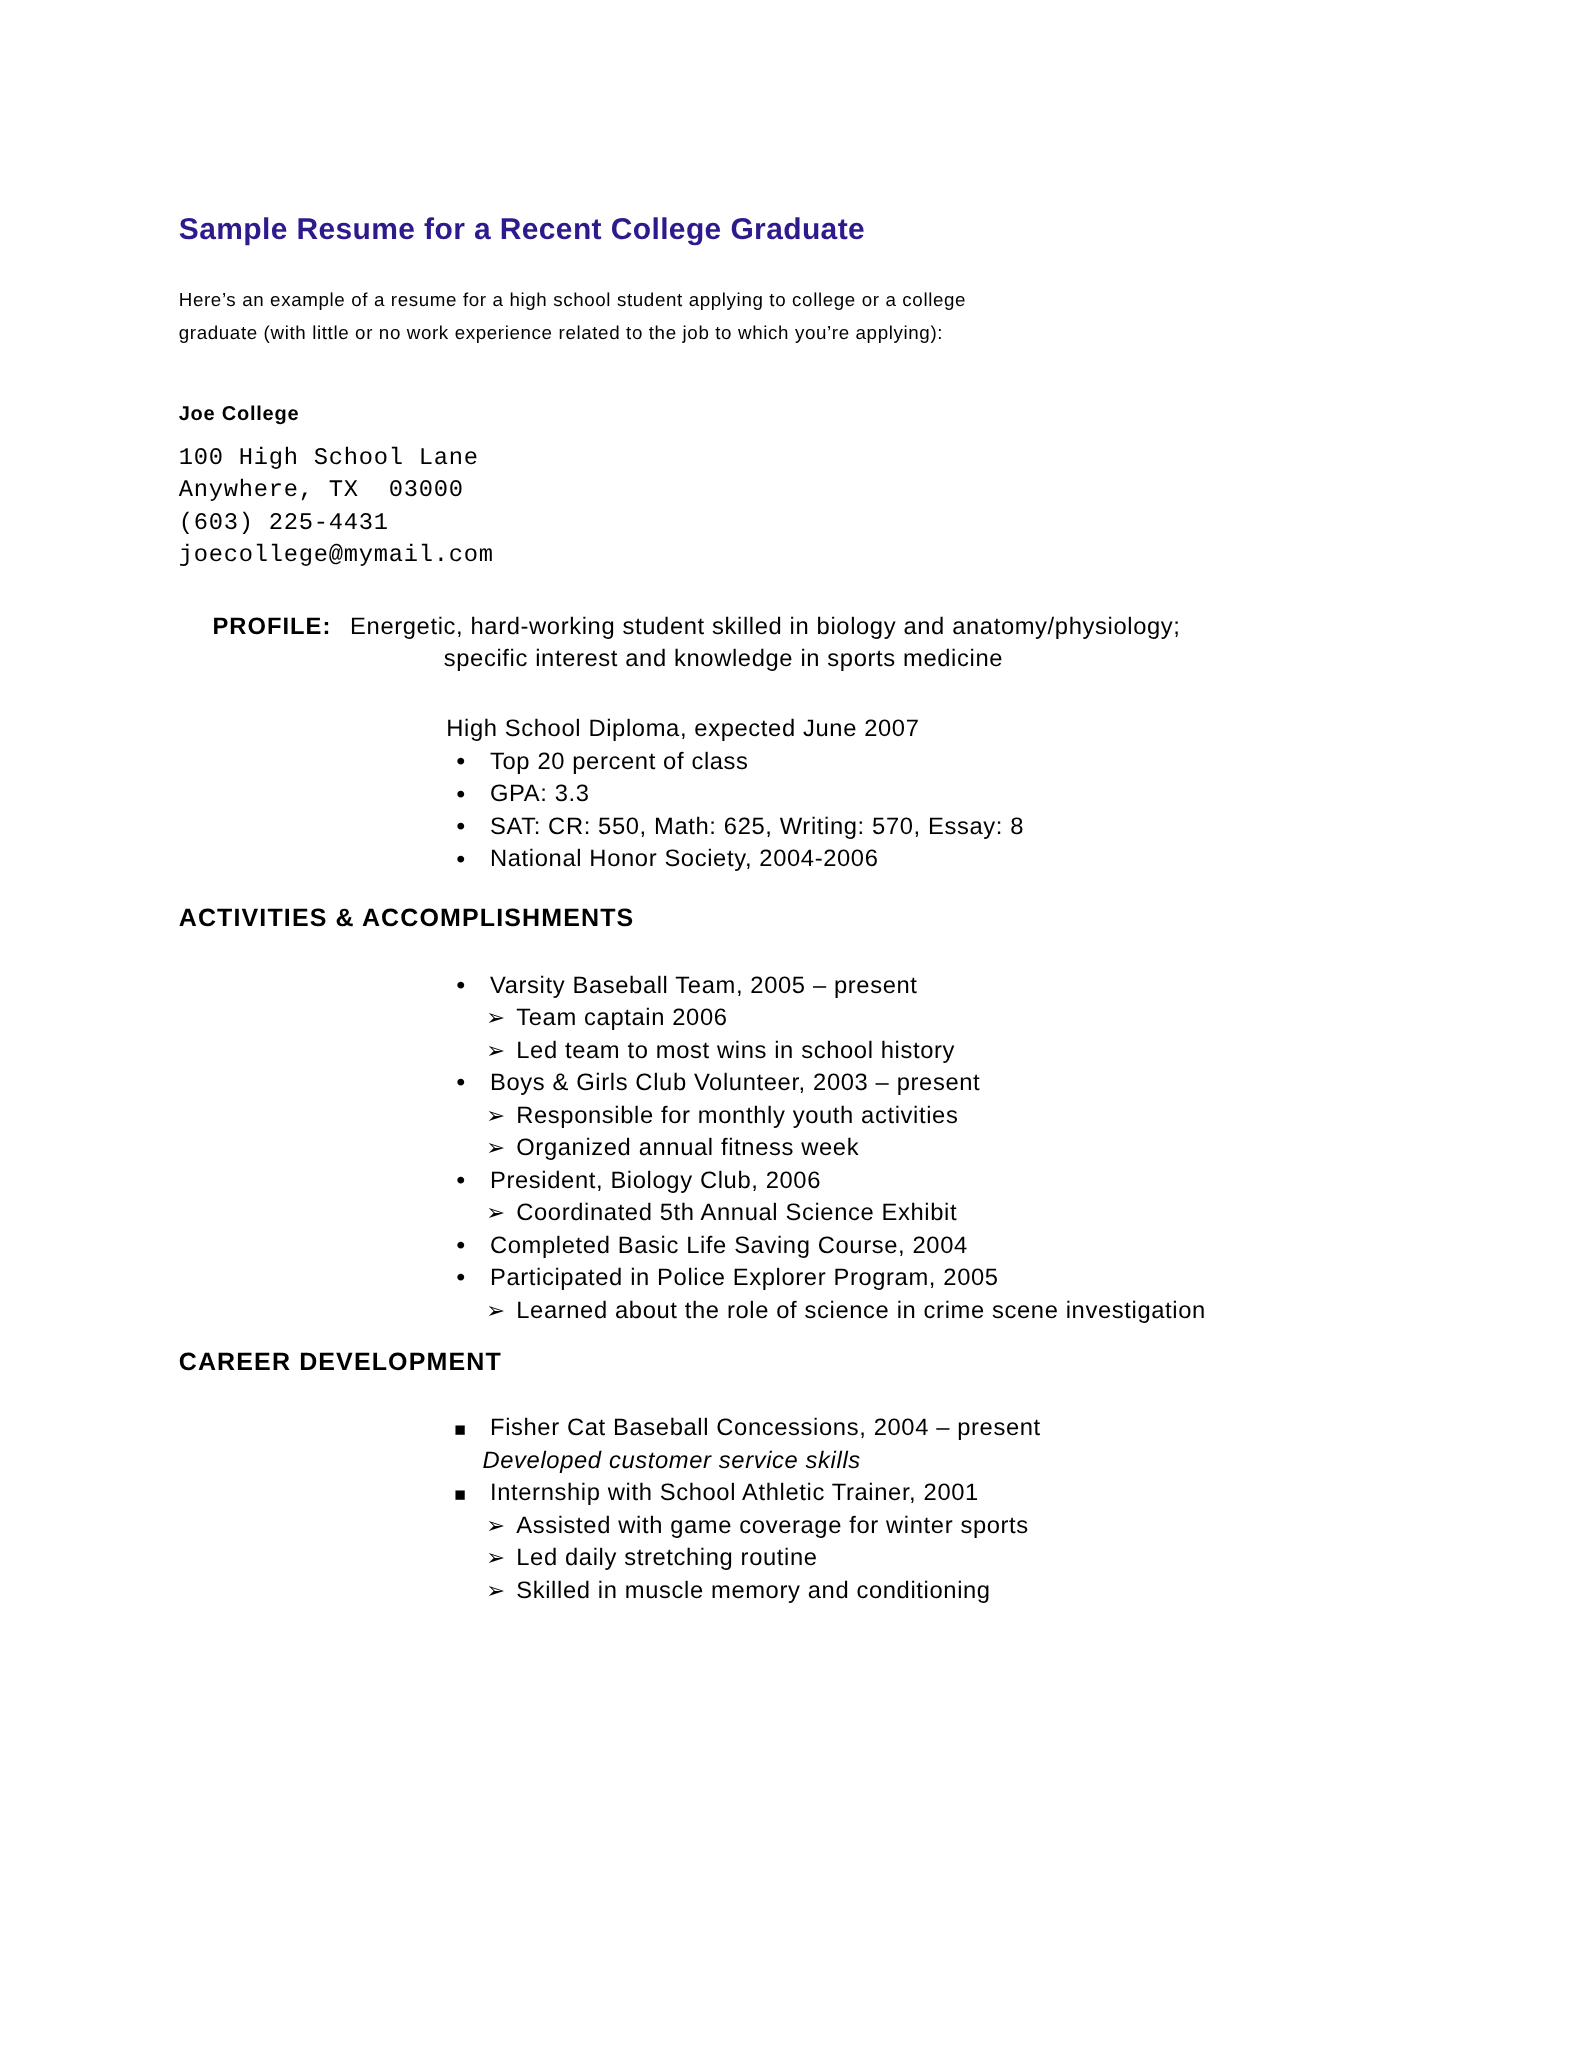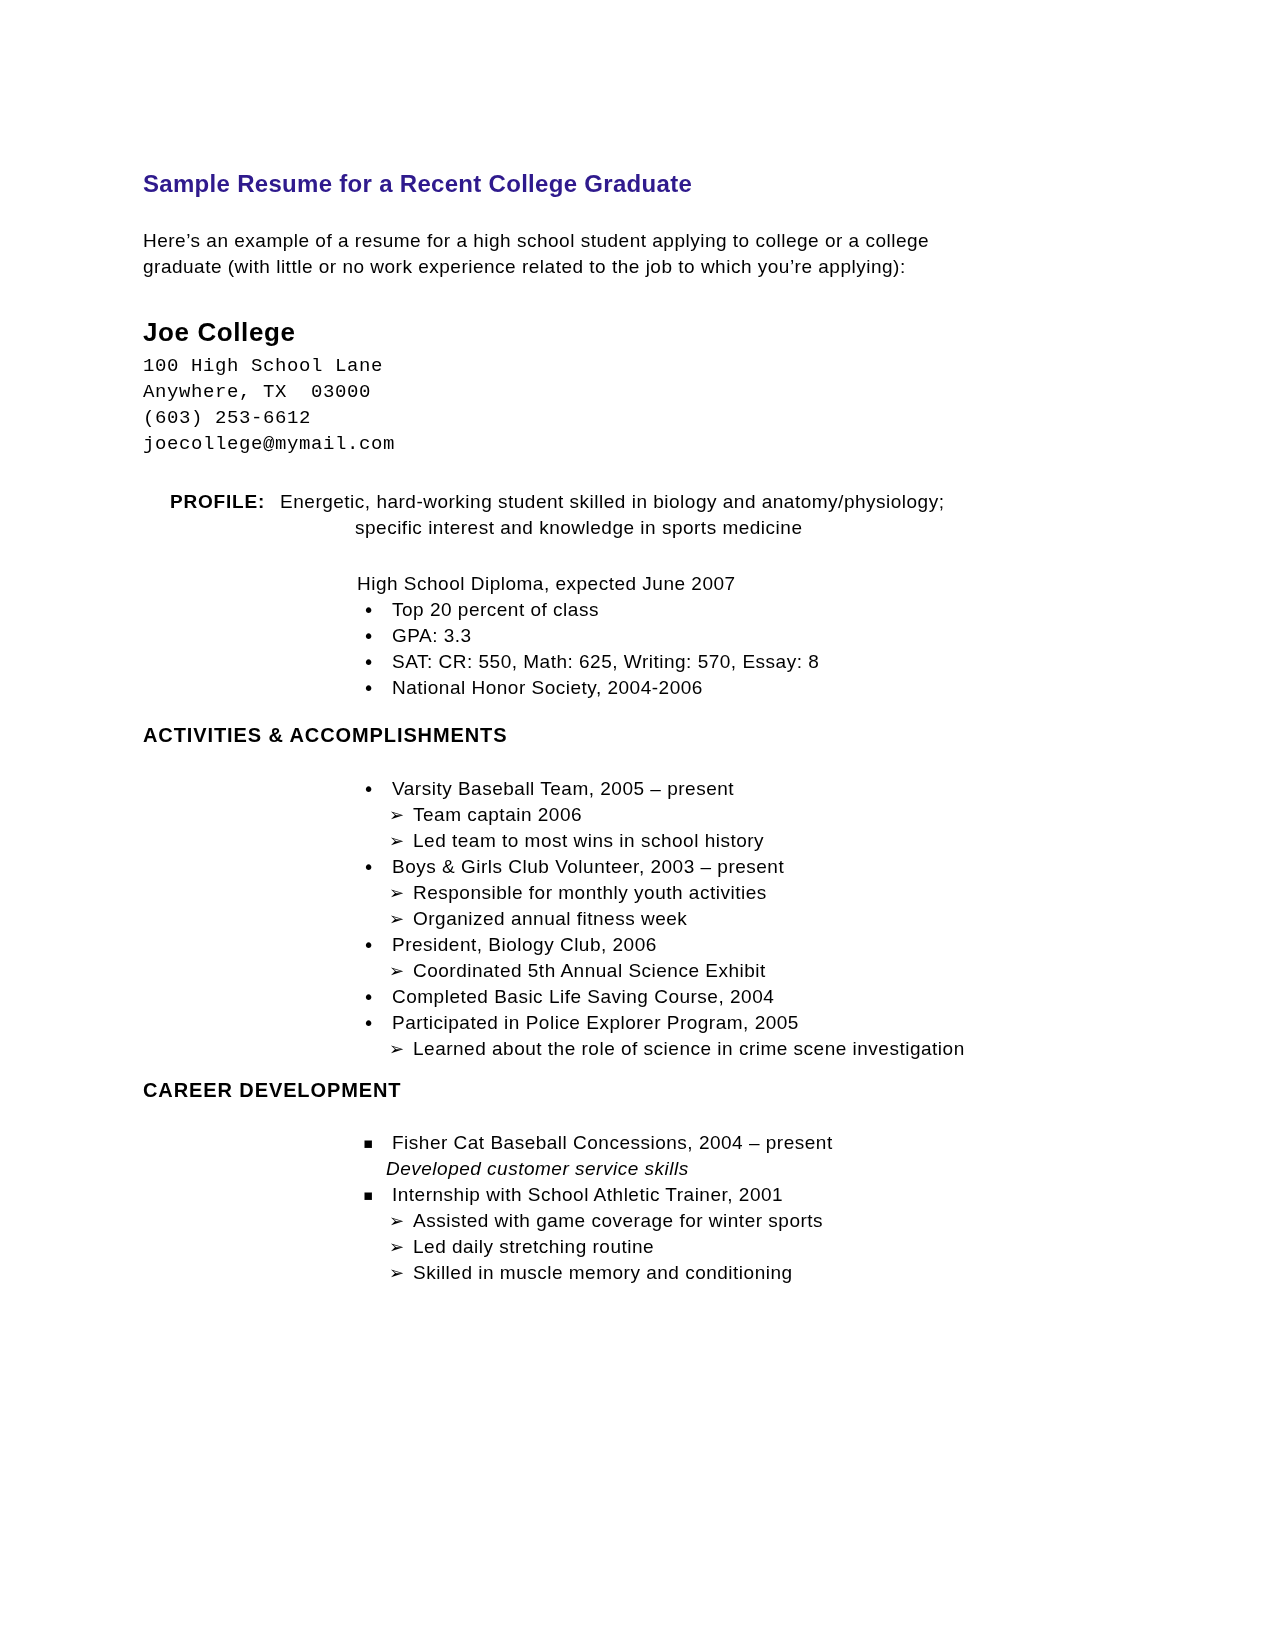--- a/index.html
+++ b/index.html
@@ -14,25 +14,25 @@
   .content { padding: 171px 90px 0 143px; }
 
   .txt { white-space: pre-wrap; }
 
   .doc-title {
     font-size: 24px; line-height: 26px; font-weight: bold;
     letter-spacing: 0.3px;
   }
   .intro {
     margin-top: 31px;
-    font-size: 19px; line-height: 26px; letter-spacing: 0.5px;
+    font-size: 15px; line-height: 26px; letter-spacing: 0.5px;
   }
   .name {
     margin-top: 38px;
-    font-size: 26px; line-height: 28px; font-weight: bold; letter-spacing: 0.6px;
+    font-size: 16px; line-height: 28px; font-weight: bold; letter-spacing: 0.6px;
   }
   .contact-block { margin-top: 7px; font-size: 19px; line-height: 26px; letter-spacing: 0.6px; font-family: Liberation Mono, monospace; }
 
   .profile-block { margin-top: 32px; font-size: 19px; line-height: 26px; letter-spacing: 0.5px; }
   .profile-l1 { margin-left: 27px; }
   .profile-l1 .label { font-weight: bold; padding-right: 15px; letter-spacing: 0.8px; }
   .profile-l2 { margin-left: 212px; }
 
   .section-heading {
     font-size: 20px; line-height: 24px; font-weight: bold; letter-spacing: 0.9px;
@@ -72,21 +72,21 @@
     <div class="intro">
       <div class="txt">Here’s an example of a resume for a high school student applying to college or a college</div>
       <div class="txt">graduate (with little or no work experience related to the job to which you’re applying):</div>
     </div>
 
     <div class="name txt">Joe College</div>
 
     <div class="contact-block">
       <div class="txt">100 High School Lane</div>
       <div class="txt">Anywhere, TX  03000</div>
-      <div class="txt">(603) 253-6612</div>
+      <div class="txt">(603) 225-4431</div>
       <div class="txt">joecollege@mymail.com</div>
     </div>
 
     <div class="profile-block">
       <div class="profile-l1">
         <span class="label txt">PROFILE:</span><span class="txt">Energetic, hard-working student skilled in biology and anatomy/physiology;</span>
       </div>
       <div class="profile-l2 txt">specific interest and knowledge in sports medicine</div>
     </div>
 

